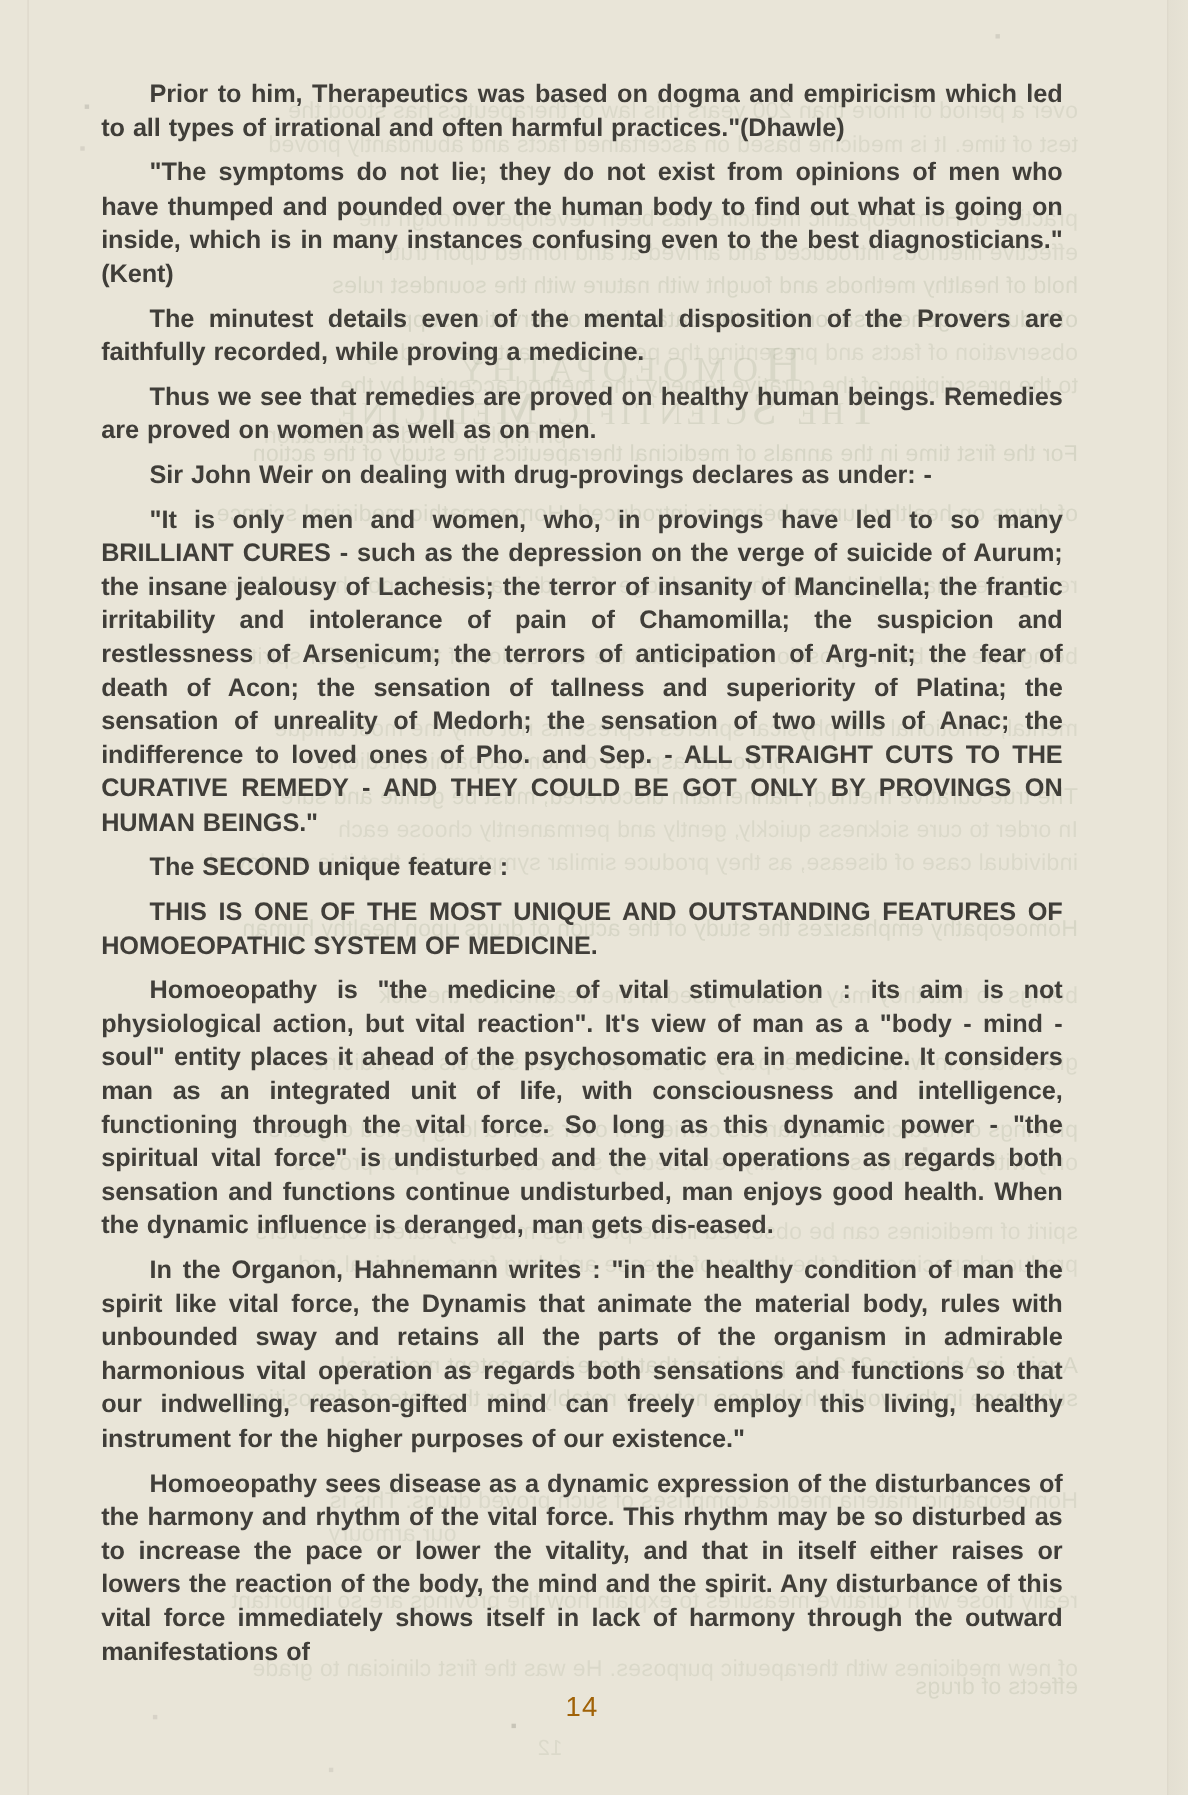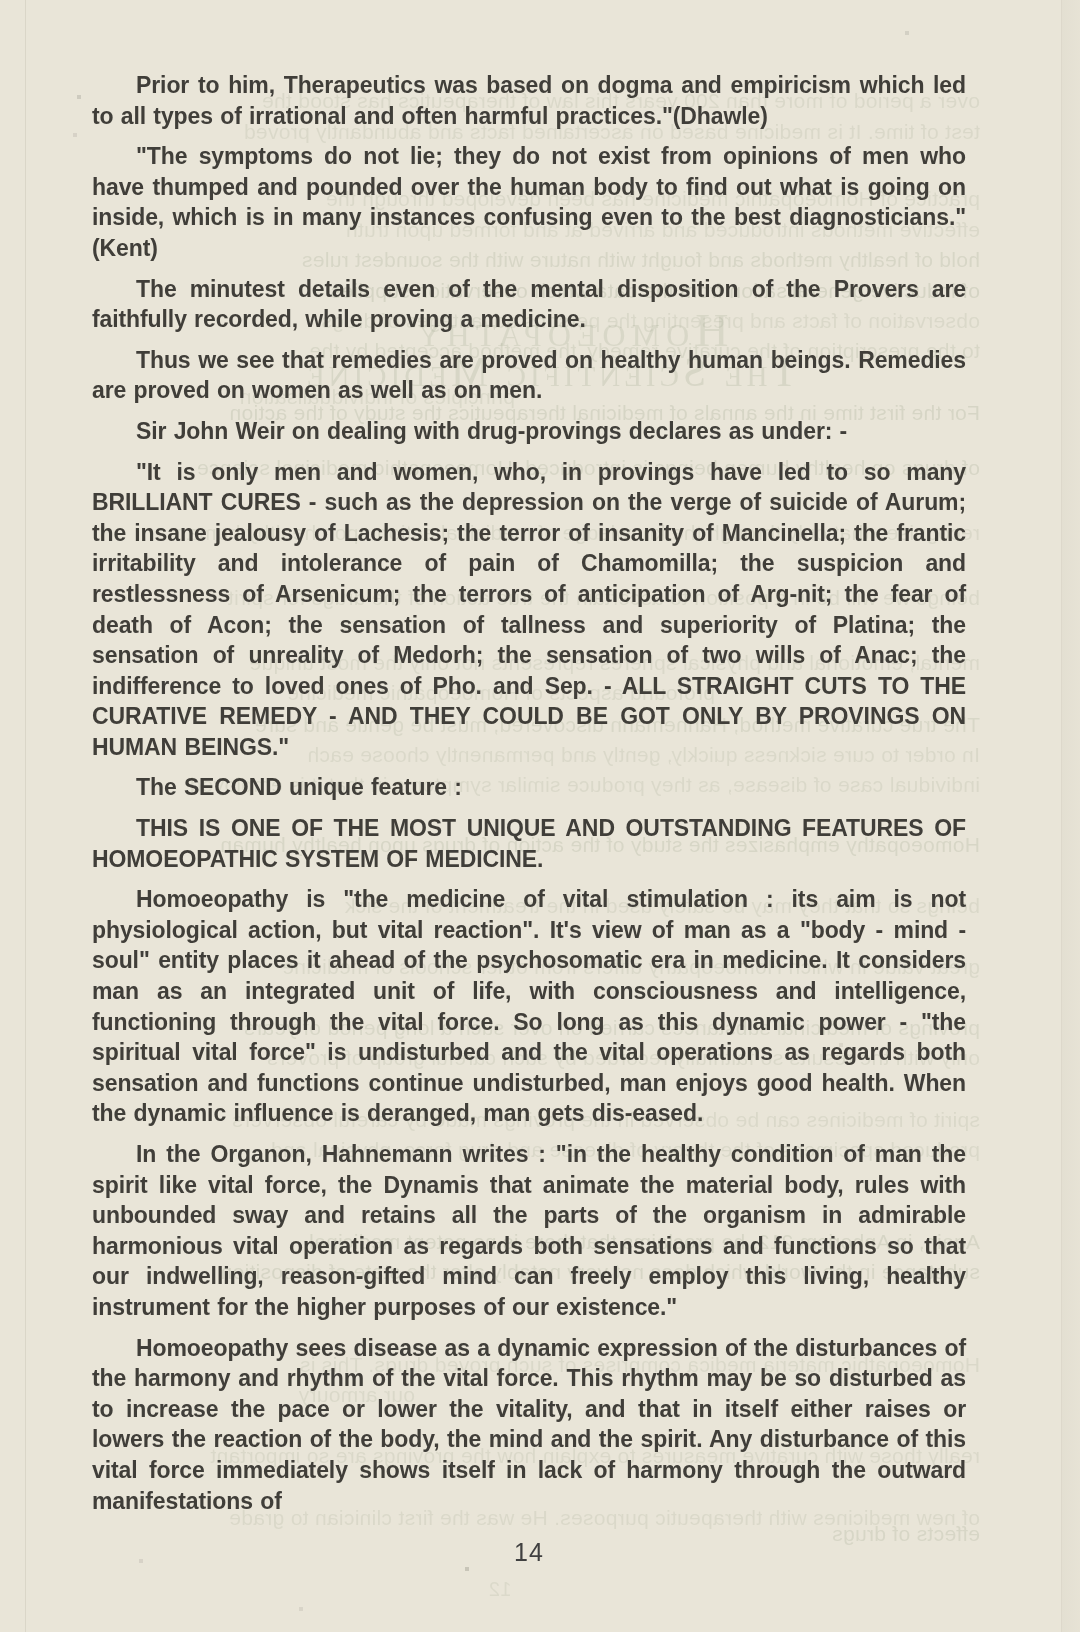--- a/index.html
+++ b/index.html
@@ -59,21 +59,21 @@
     position:absolute;left:92px;top:70px;width:874px;
     color:#403e39;
     font-size:23px;line-height:30.6px;
     text-align:justify;
     letter-spacing:-0.1px;word-spacing:1px;font-weight:bold;
   }
   .text-block p{margin:0 0 10px 0;text-indent:44px;}
 
   .page-number{
     position:absolute;top:1538px;left:92px;width:874px;
-    text-align:center;font-size:25px;color:#404040;letter-spacing:1px;
+    text-align:center;font-size:25px;color:#a16207;letter-spacing:1px;
   }
 
   
   .specks{position:absolute;left:0;top:0;width:2px;height:2px;background:transparent;
     box-shadow:
       78px 96px 0 1px rgba(70,68,60,0.16),
       74px 134px 0 1px rgba(70,68,60,0.11),
       906px 32px 0 1px rgba(70,68,60,0.13),
       466px 1568px 0 1px rgba(70,68,60,0.20),
       140px 1560px 0 1px rgba(70,68,60,0.11),

